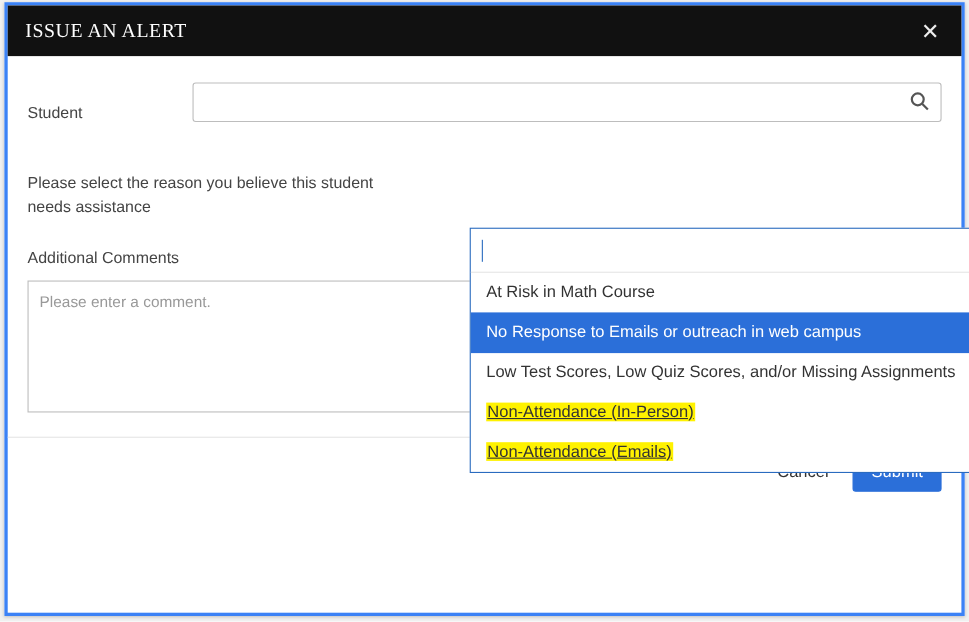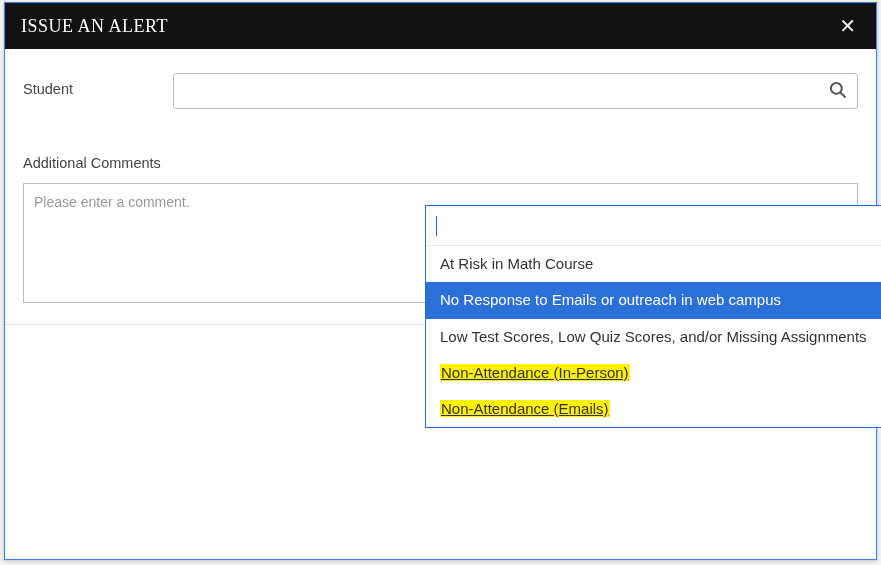--- a/index.html
+++ b/index.html
@@ -13,21 +13,21 @@
     overflow: hidden;
     position: relative;
   }
   .modal {
     position: absolute;
     left: 4px;
     top: 2px;
     width: 873px;
     height: 558px;
     background: #fff;
-    border: 1px solid #3b82f6;
+    border: 3px solid #3b82f6;
     box-shadow: 0 1px 3px rgba(0,0,0,0.2);
   }
   .modal-header {
     background: #111;
     color: #fff;
     height: 46px;
     display: flex;
     align-items: center;
     justify-content: space-between;
     padding: 0 16px;
@@ -44,21 +44,21 @@
     text-align: center;
   }
   .modal-body {
     padding: 24px 18px 0 18px;
     color: #444;
     font-size: 14.5px;
     position: relative;
   }
   .row {
     display: flex;
-    align-items: flex-start;
+    align-items: flex-end;
     margin-bottom: 22px;
   }
   .row-label {
     width: 150px;
     padding-top: 8px;
     color: #444;
   }
   .row-control {
     flex: 1;
   }
@@ -228,20 +228,21 @@
           <svg width="20" height="20" viewBox="0 0 24 24" fill="none" stroke="#555" stroke-width="2.4">
             <circle cx="10" cy="10" r="6.5"></circle>
             <line x1="15" y1="15" x2="21" y2="21"></line>
           </svg>
         </span>
       </div>
     </div>
 
     <div style="height:24px"></div>
 
+    <div class="question">Please select the reason you believe this student needs assistance</div>
 
 
     <div class="comments-label">Additional Comments</div>
     <textarea class="comments-box" placeholder="Please enter a comment." style=""></textarea>
 
     
     <div class="dropdown">
       <div class="dropdown-input-row">
         <span class="dropdown-cursor"></span>
       </div>

